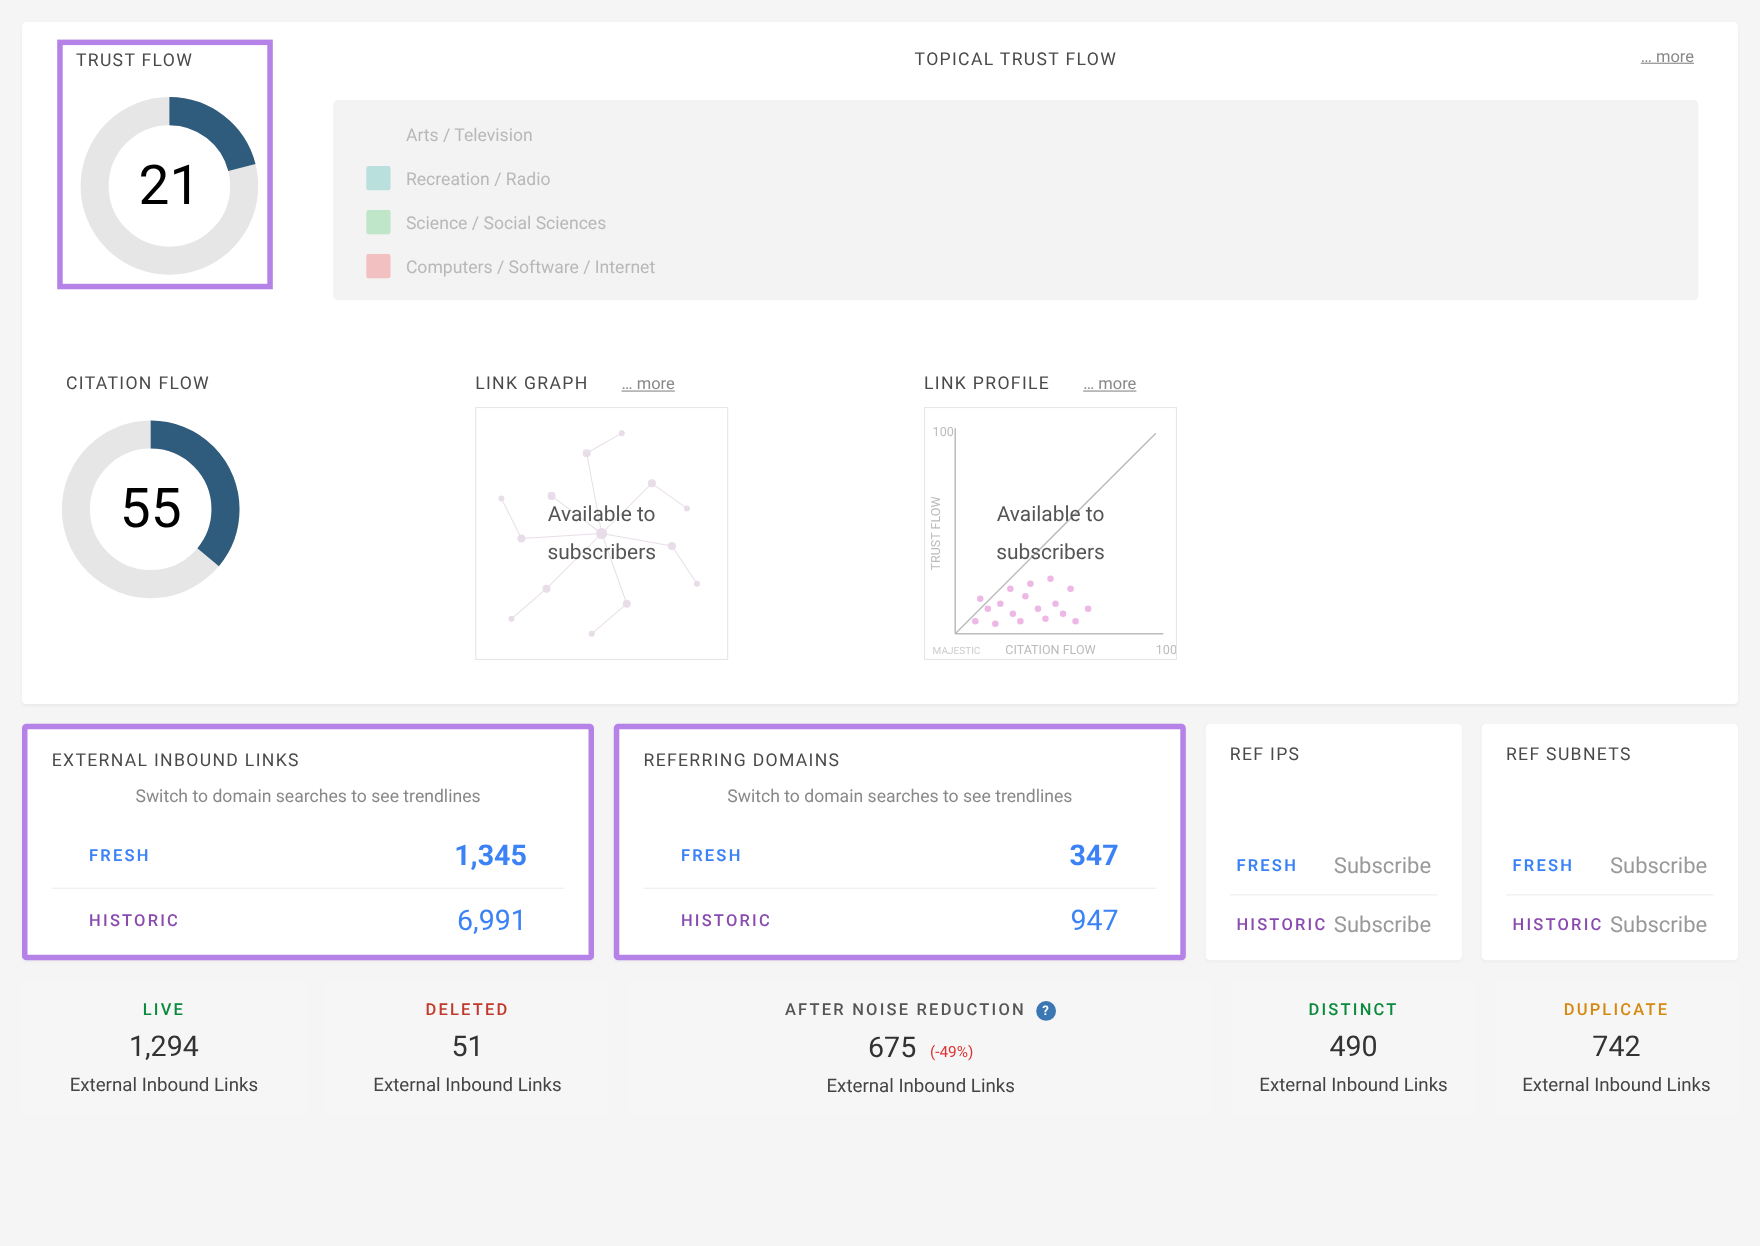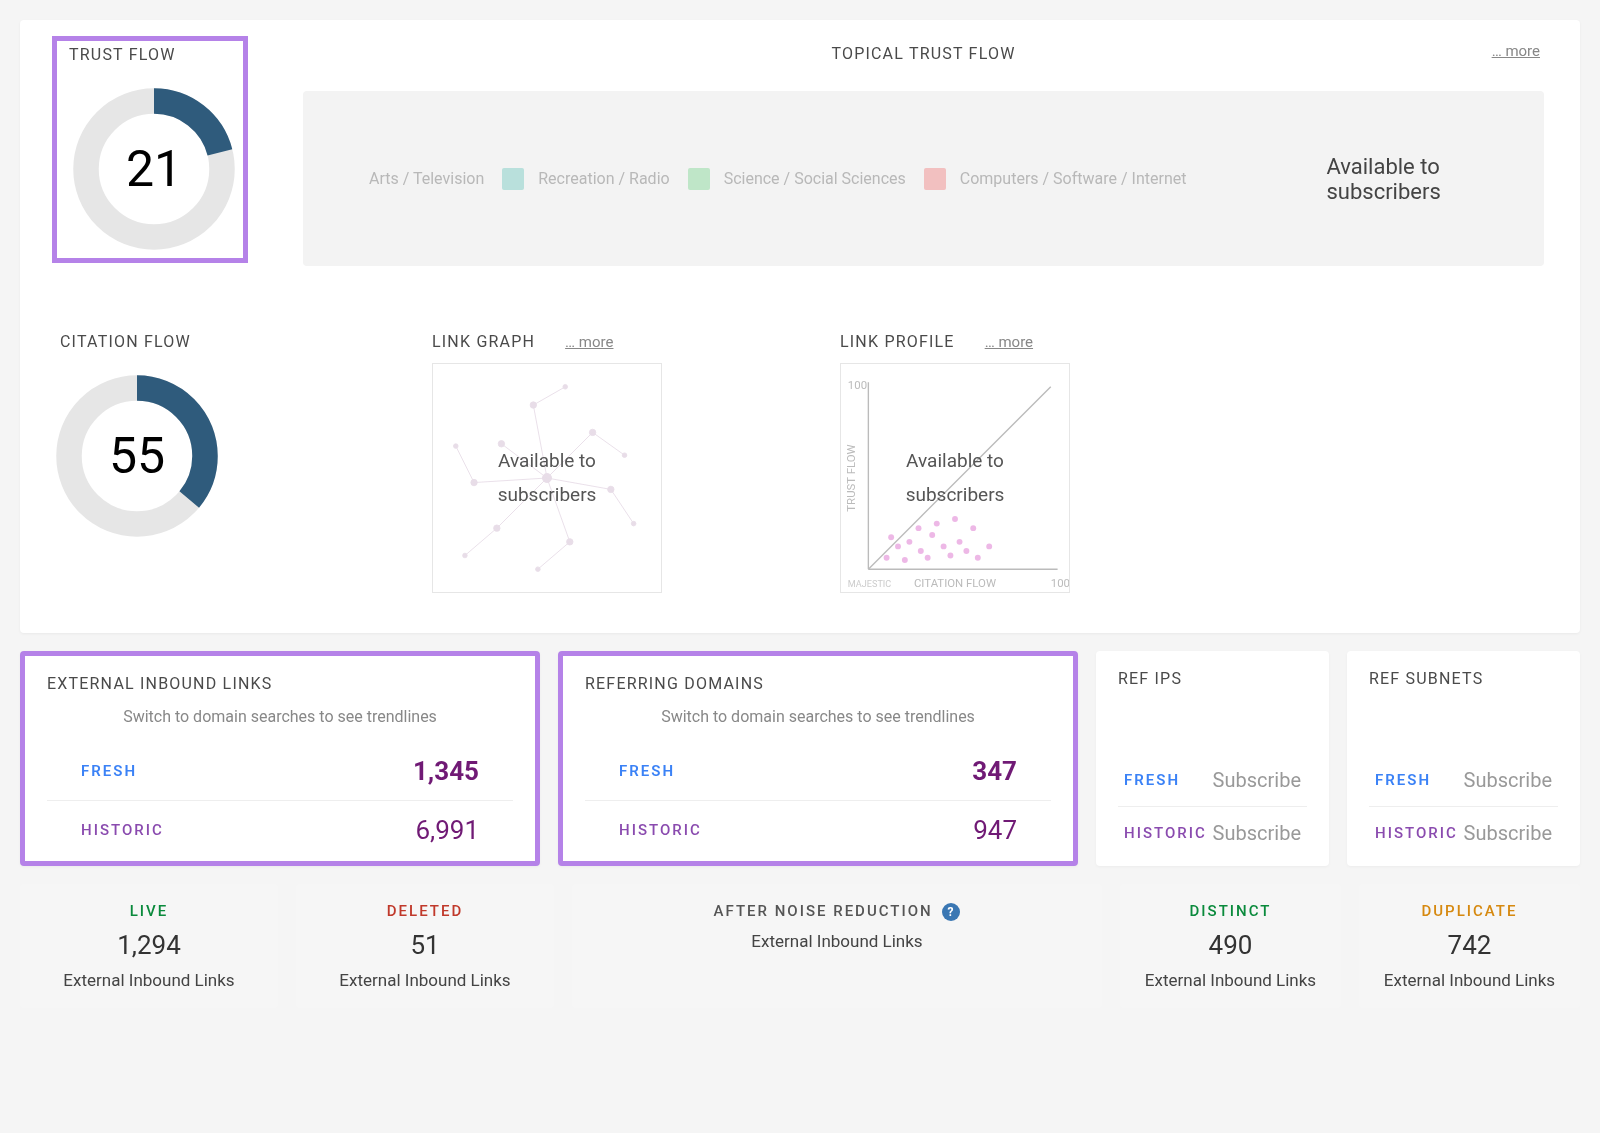--- a/index.html
+++ b/index.html
@@ -58,21 +58,21 @@
   }
   .topical-box {
     background: #f3f3f3;
     border-radius: 4px;
     padding: 20px 30px;
     min-height: 175px;
     display: flex;
     align-items: center;
   }
   .topic-legend {
-    display: flex; flex-direction: row; gap: 18px;
+    display: flex; flex-direction: column; gap: 18px;
     color: #b8b8b8; font-size: 16px;
     margin-right: 80px;
   }
   .topic-item { display: flex; align-items: center; gap: 14px; }
   .swatch { width: 22px; height: 22px; border-radius: 2px; opacity: .7; }
   .subscribe-overlay {
     font-size: 22px; color: #444; flex: 1; text-align: left; padding-left: 60px;
   }
 
   .second-row {
@@ -96,21 +96,21 @@
   .highlight-border { border: 5px solid #b582e8; }
   .metric-card .section-title { font-size: 16px; letter-spacing: 1.2px; margin-bottom: 14px; }
   .hint { color: #888; font-size: 16px; text-align: center; margin: 8px 0 16px 0; }
   .metric-row {
     display: flex; align-items: center; padding: 14px 34px;
   }
   .metric-row + .metric-row { border-top: 1px solid #eee; }
   .lbl { letter-spacing: 2px; font-size: 15px; }
   .lbl.fresh { color: #3b82f6; font-weight: 600; }
   .lbl.historic { color: #8a4baf; font-weight: 500; }
-  .val { font-size: 26px; color: #701a75; margin-left: auto; }
+  .val { font-size: 26px; color: #3b82f6; margin-left: auto; }
   .val.bold { font-weight: 700; }
   .subscribe { color: #999; font-size: 20px; margin-left: auto; }
 
   
   .stat-row { display: flex; gap: 18px; margin-top: 18px; }
   .stat-tile {
     background: #f6f6f6; border-radius: 4px; text-align: center;
     padding: 18px 8px 18px 8px; flex: 1;
   }
   .stat-tile .tlabel { letter-spacing: 2px; font-size: 15px; font-weight: 500; margin-bottom: 10px; }
@@ -166,21 +166,20 @@
           </div>
           <div class="topic-item">
             <span class="swatch" style="background:#a8e0b5"></span>
             <span>Science / Social Sciences</span>
           </div>
           <div class="topic-item">
             <span class="swatch" style="background:#f1a9a9"></span>
             <span>Computers / Software / Internet</span>
           </div>
         </div>
-        <div class="subscribe-overlay">Available to subscribers</div>
       </div>
     </div>
   </div>
 
   <div class="second-row">
     <div class="citation">
       <div class="section-title" style="padding-left:8px">CITATION FLOW</div>
       <div class="donut-wrap">
         <svg viewBox="0 0 120 120">
           <circle cx="60" cy="60" r="48" fill="none" stroke="#e6e6e6" stroke-width="18"></circle>
@@ -346,20 +345,24 @@
   <div class="stat-tile" style="flex:0 0 258px">
     <div class="tlabel red">DELETED</div>
     <div class="tval">51</div>
     <div class="tsub">External Inbound Links</div>
   </div>
   <div class="stat-tile" style="flex:0 0 530px">
     <div class="tlabel dark">
       <span>AFTER NOISE REDUCTION</span>
       <span class="qmark">?</span>
     </div>
+    <div class="tval">
+      <span>675</span>
+      <span class="pct">(-49%)</span>
+    </div>
     <div class="tsub">External Inbound Links</div>
   </div>
   <div class="stat-tile">
     <div class="tlabel green">DISTINCT</div>
     <div class="tval">490</div>
     <div class="tsub">External Inbound Links</div>
   </div>
   <div class="stat-tile">
     <div class="tlabel orange">DUPLICATE</div>
     <div class="tval">742</div>

